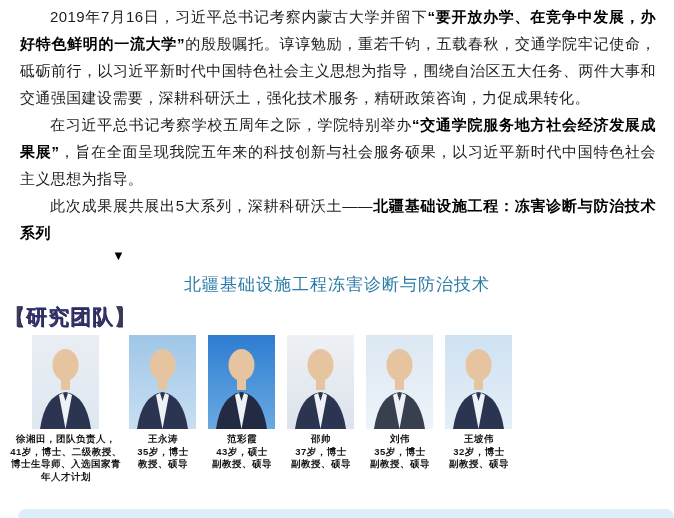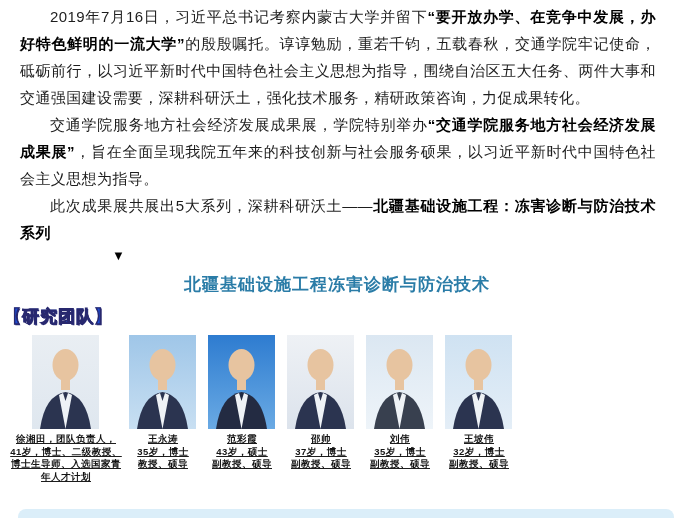--- a/index.html
+++ b/index.html
@@ -27,40 +27,40 @@
     margin: 2px 0 0 112px;
     font-size: 13px;
     line-height: 16px;
     color: #000;
   }
   .section-title {
     margin-top: 10px;
     text-align: center;
     font-size: 17px;
     line-height: 22px;
-    font-weight: 700;
+    font-weight: 400;
     letter-spacing: 1px;
     color: #2a7ca7;
   }
   .team-header {
     margin: 9px 0 0 4px;
-    font-size: 17px;
+    font-size: 21px;
     line-height: 24px;
-    font-weight: 700;
+    font-weight: 400;
     letter-spacing: 1px;
-    color: #1d4ed8;
+    color: #404040;
     -webkit-text-stroke: 0.8px #28286e;
     text-shadow: 1px 1px 0 #28286e;
   }
   .photos-row {
     display: flex;
     margin: 6px 0 0 32px;
     gap: 12px;
   }
-  .member { width: 67px; flex: 0 0 auto; text-decoration: underline; }
+  .member { width: 67px; flex: 0 0 auto; }
   .member.leader { margin-right: 18px; }
   .photo {
     width: 67px;
     height: 94px;
     background: #cfe2f2;
     overflow: hidden;
   }
   .photo svg { display: block; width: 67px; height: 94px; }
   .caption {
     margin-top: 4px;
@@ -86,21 +86,21 @@
     border-radius: 8px 8px 0 0;
   }
 </style>
 </head>
 <body>
 
 <div class="page">
 
   <div class="article">
     <p><span>2019年7月16日，习近平总书记考察内蒙古大学并留下</span><span class="bold">“要开放办学、在竞争中发展，办好特色鲜明的一流大学”</span><span>的殷殷嘱托。谆谆勉励，重若千钧，五载春秋，交通学院牢记使命，砥砺前行，以习近平新时代中国特色社会主义思想为指导，围绕自治区五大任务、两件大事和交通强国建设需要，深耕科研沃土，强化技术服务，精研政策咨询，力促成果转化。</span></p>
-    <p><span>交通学院服务地方社会经济发展成果展，学院特别举办</span><span class="bold">“交通学院服务地方社会经济发展成果展”</span><span>，旨在全面呈现我院五年来的科技创新与社会服务硕果，以习近平新时代中国特色社会主义思想为指导。</span></p>
+    <p><span>在习近平总书记考察学校五周年之际，学院特别举办</span><span class="bold">“交通学院服务地方社会经济发展成果展”</span><span>，旨在全面呈现我院五年来的科技创新与社会服务硕果，以习近平新时代中国特色社会主义思想为指导。</span></p>
     <p><span>此次成果展共展出5大系列，深耕科研沃土——</span><span class="bold">北疆基础设施工程：冻害诊断与防治技术系列</span></p>
   </div>
 
   <div class="divider-triangle">▼</div>
 
   <div class="section-title">北疆基础设施工程冻害诊断与防治技术</div>
 
   <div class="team-header">【研究团队】</div>
 
   <div class="photos-row">

